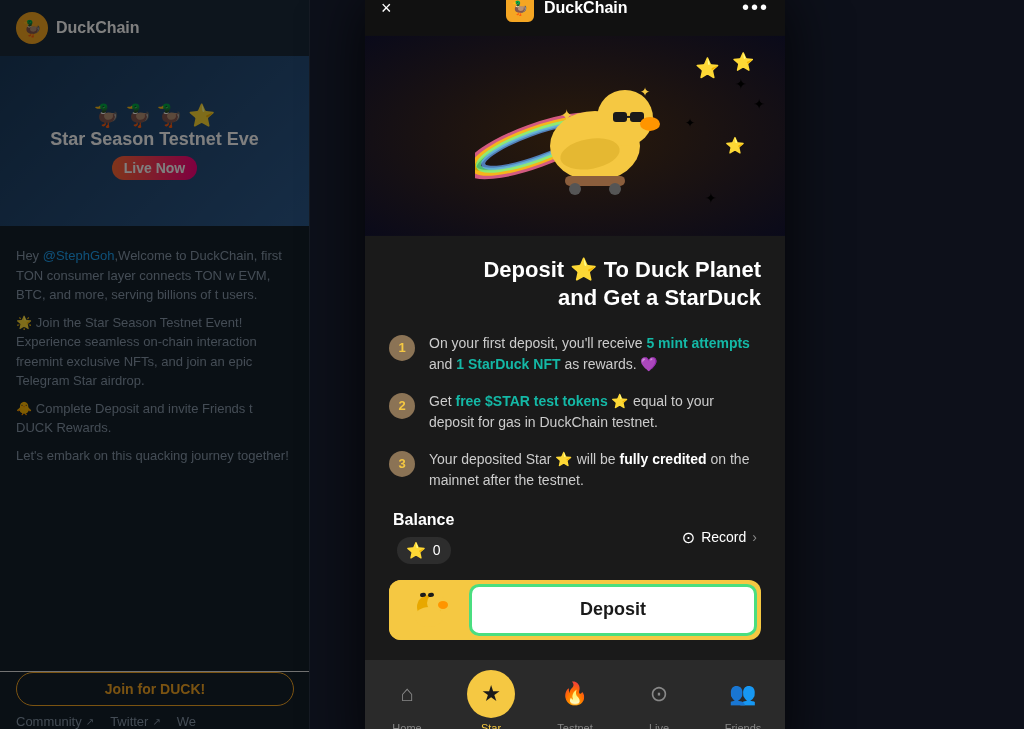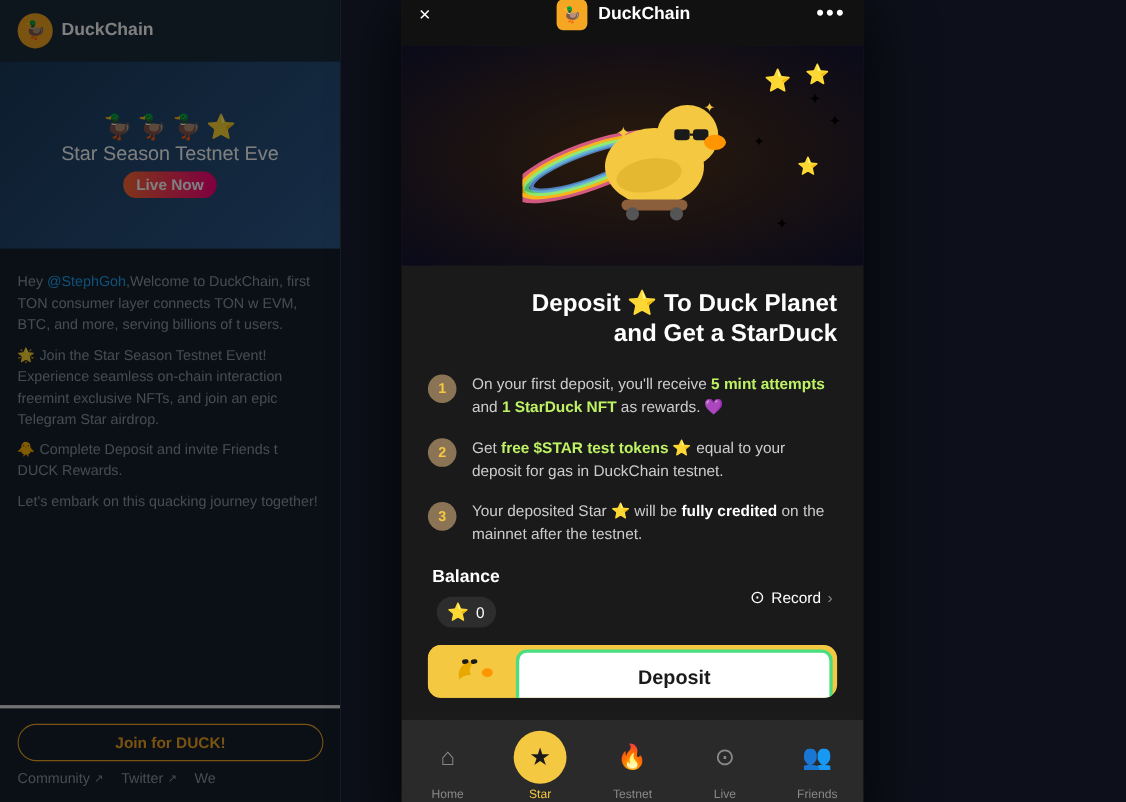--- a/index.html
+++ b/index.html
@@ -71,21 +71,21 @@
       padding: 4px 12px;
       border-radius: 20px;
       font-weight: bold;
       font-size: 14px;
       display: inline-block;
       margin-top: 6px;
     }
 
     .bg-tweet-image-title {
       font-size: 18px;
-      font-weight: normal;
+      font-weight: bold;
       color: white;
     }
 
     .bg-tweet-body {
       padding: 12px 16px;
       color: #8899aa;
       font-size: 13px;
       line-height: 1.5;
     }
 
@@ -96,22 +96,22 @@
     .bg-tweet-item {
       margin: 8px 0;
     }
 
     .bg-bottom-bar {
       position: absolute;
       bottom: 0;
       left: 0;
       width: 310px;
       background: #15202b;
-      border-top: 3px solid #e5e5e5;
-      padding: 14px 16px;
+      border-top: 1px solid #e5e5e5;
+      padding: 0 16px;
     }
 
     .join-duck-btn {
       width: 100%;
       background: transparent;
       border: 1px solid #f5a623;
       color: #f5a623;
       padding: 8px;
       border-radius: 20px;
       font-size: 14px;
@@ -276,21 +276,21 @@
       margin-top: 2px;
     }
 
     .step-text {
       color: #cccccc;
       font-size: 14px;
       line-height: 1.5;
     }
 
     .step-text .highlight-yellow {
-      color: #bef264;
+      color: #14b8a6;
       font-weight: 600;
       text-align: center;
     }
 
     .step-text .highlight-green {
       color: #ffffff;
       font-weight: 600;
     }
 
     
@@ -347,26 +347,26 @@
     }
 
     .chevron-right {
       color: #888;
       font-size: 14px;
     }
 
     
     .deposit-row {
       display: flex;
-      align-items: flex-start;
+      align-items: flex-end;
       background: #f5c842;
       border-radius: 12px;
       overflow: hidden;
       margin-bottom: 0;
-      height: 48px;
+      height: 60px;
     }
 
     .deposit-duck-icon {
       width: 80px;
       height: 60px;
       background: #f5c842;
       display: flex;
       align-items: center;
       justify-content: center;
       font-size: 28px;

